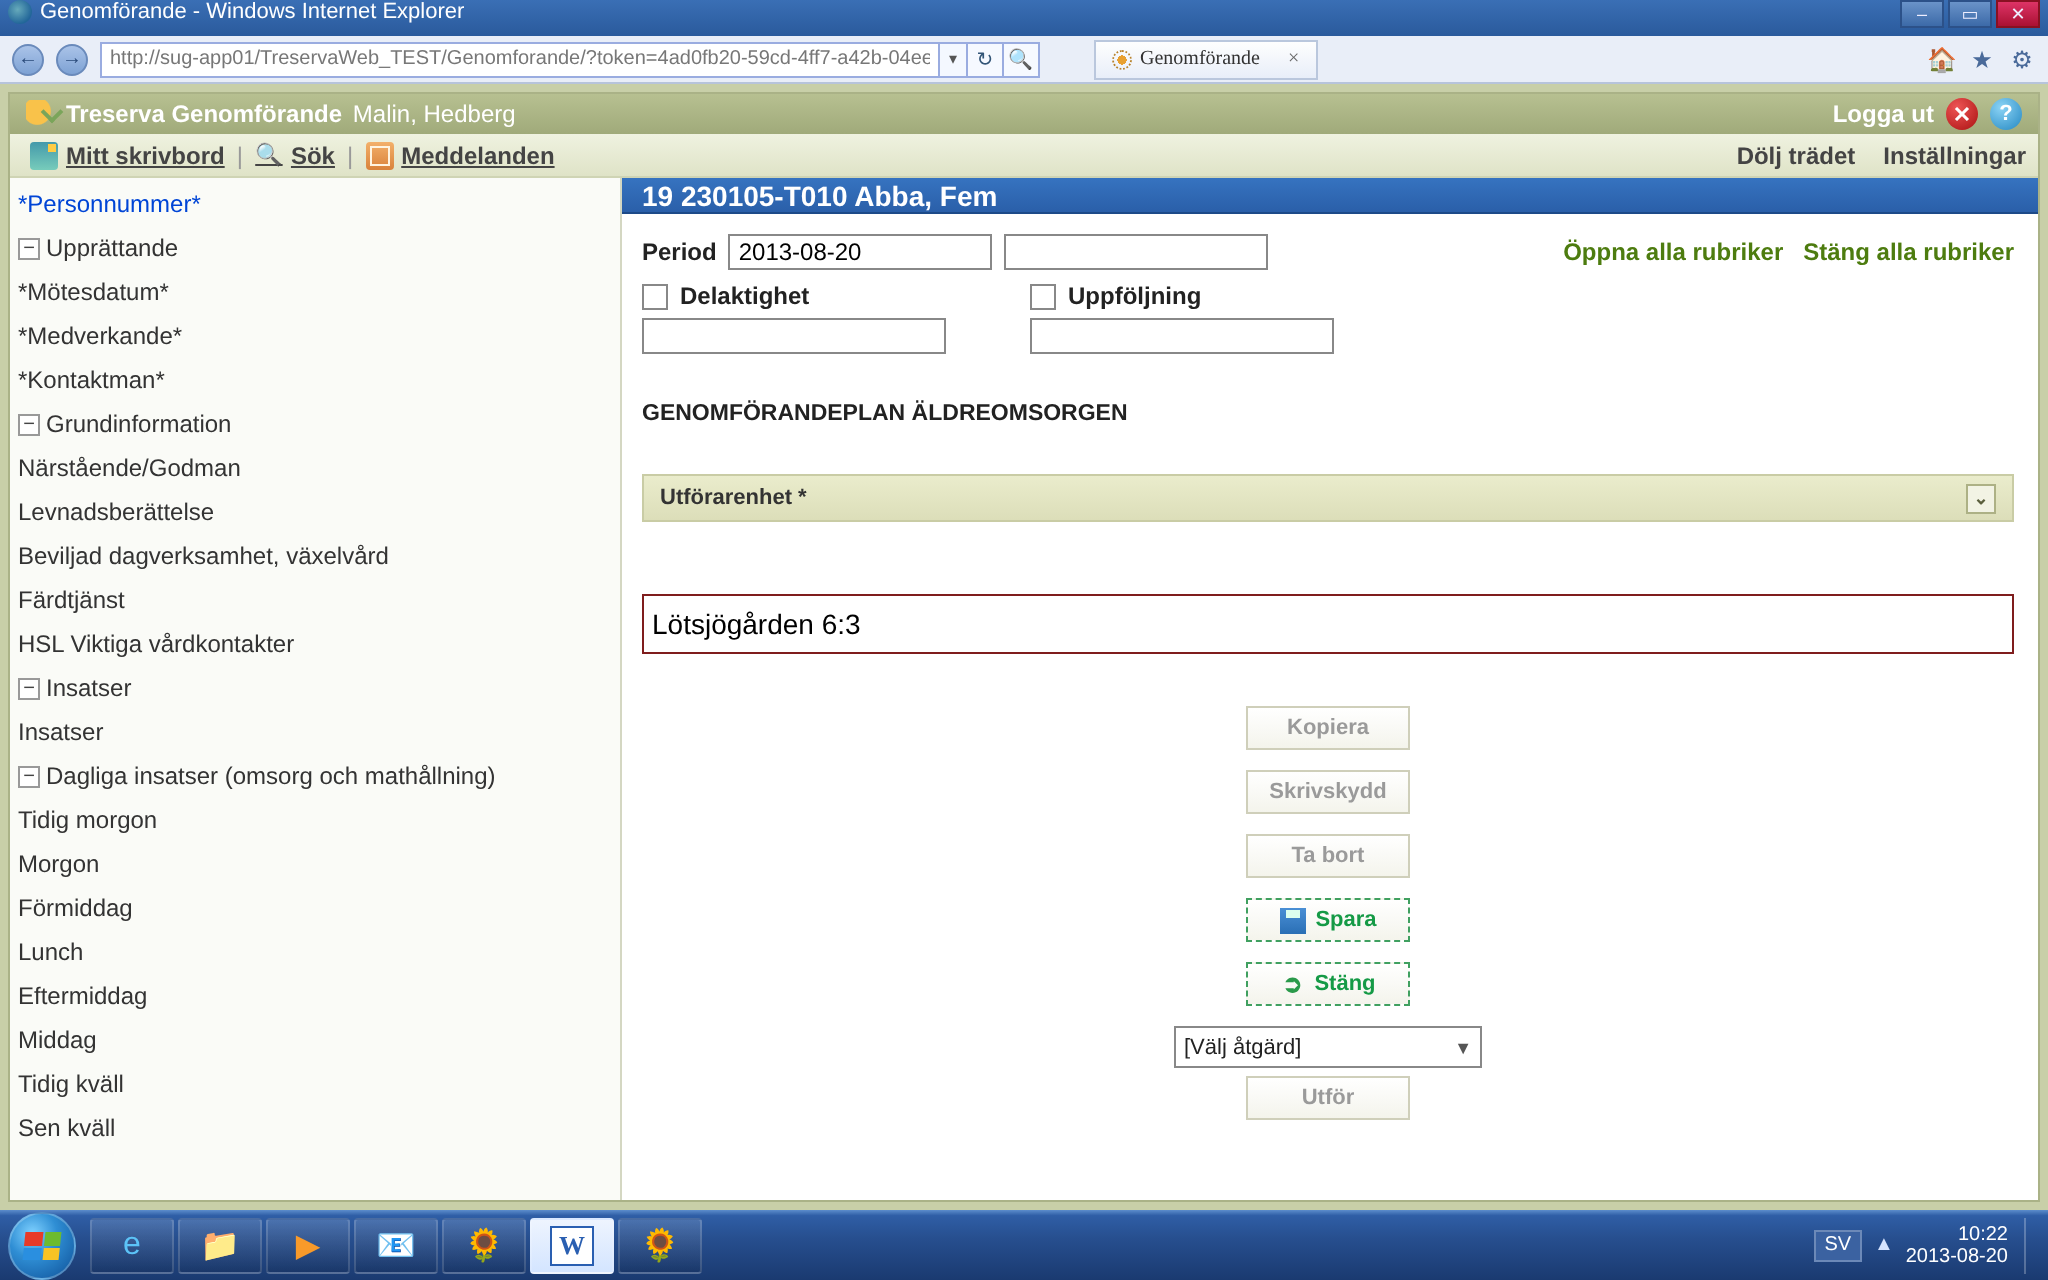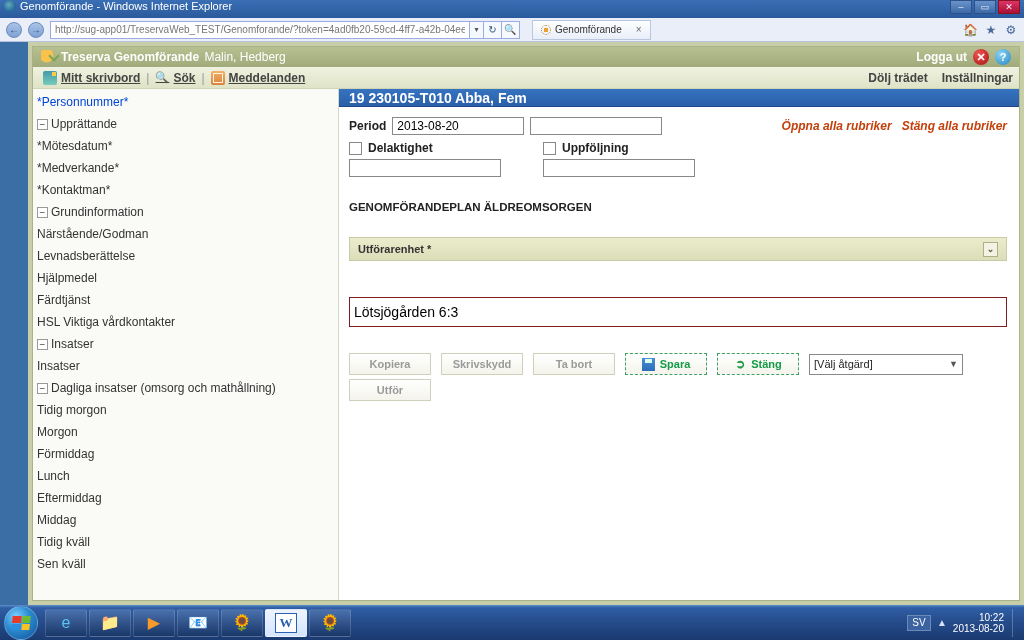--- a/index.html
+++ b/index.html
@@ -73,42 +73,41 @@
       padding: 0 4px;
     }
     .addr-drop { width: 14px; height: 18px; border: 1px solid #9aace0; border-left: none; background: #f4f8ff; font-size: 8px; text-align: center; line-height: 16px; color: #555; }
     .addr-refresh, .addr-search {
       width: 18px; height: 18px;
       border: 1px solid #9aace0; border-left: none;
       background: #f6f9ff;
       display: flex; align-items: center; justify-content: center;
       color: #357; font-size: 10px;
     }
-    .tab-strip { display: flex; align-items: flex-end; gap: 0; margin-left: 6px; }
+    .tab-strip { display: flex; align-items: flex-end; gap: 0; margin-left: 21px; font-family: Liberation Serif, serif; }
     .tab {
       height: 20px;
       border: 1px solid #bac7dd;
       background: linear-gradient(to bottom, #fefefe, #e8eef9);
       display: flex;
       align-items: center;
       padding: 0 8px;
       font-size: 10px;
       color: #333;
       gap: 4px;
     }
     .tab .gear-ico { width: 10px; height: 10px; background: radial-gradient(circle, #e8a030 40%, transparent 42%); border: 1px dotted #b8822a; border-radius: 50%; }
     .tab .x { color: #666; margin-left: 10px; }
     .ie-tools { margin-left: auto; display: flex; gap: 6px; color: #4a6a9a; font-size: 12px; align-items: center; }
     .ie-tool-ico { width: 14px; height: 14px; display: inline-flex; align-items: center; justify-content: center; }
 
     .app-outer {
       background: #c8cfa8;
       padding: 4px;
       height: 563px;
-      margin-left: 28px;
     }
     .app-inner {
       background: #fff;
       height: 100%;
       display: flex;
       flex-direction: column;
       border: 1px solid #aab287;
     }
     .app-header {
       background: linear-gradient(to bottom, #b7c091, #a0aa7a);
@@ -200,21 +199,21 @@
     .period-row { display: flex; align-items: center; gap: 6px; }
     .period-row .lbl { font-weight: bold; }
     .date-input {
       width: 132px; height: 18px;
       border: 1px solid #888;
       padding: 0 4px;
       font-size: 12px;
       background: #fff;
     }
     .period-links { margin-left: auto; display: flex; gap: 10px; }
-    .rubrik-link { color: #c2410c; font-weight: bold; font-size: 12px; font-style: italic; }
+    .rubrik-link { color: #4d7c0f; font-weight: bold; font-size: 12px; }
 
     .check-row { display: flex; align-items: center; gap: 6px; margin-top: 6px; }
     .check-col { display: flex; align-items: center; gap: 6px; width: 188px; }
     .chk { width: 13px; height: 13px; border: 1px solid #888; background: #fff; }
     .chk-lbl { font-weight: bold; }
     .chk-input { width: 152px; height: 18px; border: 1px solid #888; margin-top: 2px; background: #fff; }
 
     .section-title { font-weight: bold; margin-top: 24px; font-size: 11.5px; }
 
     .accordion {
@@ -246,20 +245,21 @@
       font-size: 14px;
       background: #fff;
     }
 
     .action-row {
       margin-top: 26px;
       display: flex;
       gap: 10px;
       flex-wrap: wrap;
       align-items: center;
+      flex-direction: column;
     }
     .act-btn {
       height: 22px;
       min-width: 82px;
       border: 1px solid #cfcfba;
       background: linear-gradient(to bottom, #ffffff, #f4f4ec);
       display: inline-flex; align-items: center; justify-content: center;
       gap: 5px;
       font-size: 11px;
       color: #9a9a9a;
@@ -447,21 +447,21 @@
               <span>Grundinformation</span>
             </div>
               </li>
             <li>
                 <div class="row indent-2">Närstående/Godman</div>
               </li>
             <li>
                 <div class="row indent-2">Levnadsberättelse</div>
               </li>
             <li>
-                <div class="row indent-2">Hjälpmedel</div>
+                <div class="row indent-2">Beviljad dagverksamhet, växelvård</div>
               </li>
             <li>
                 <div class="row indent-2">Färdtjänst</div>
               </li>
             <li>
                 <div class="row indent-2">HSL Viktiga vårdkontakter</div>
               </li>
 
             <li>
                 <div class="row">

